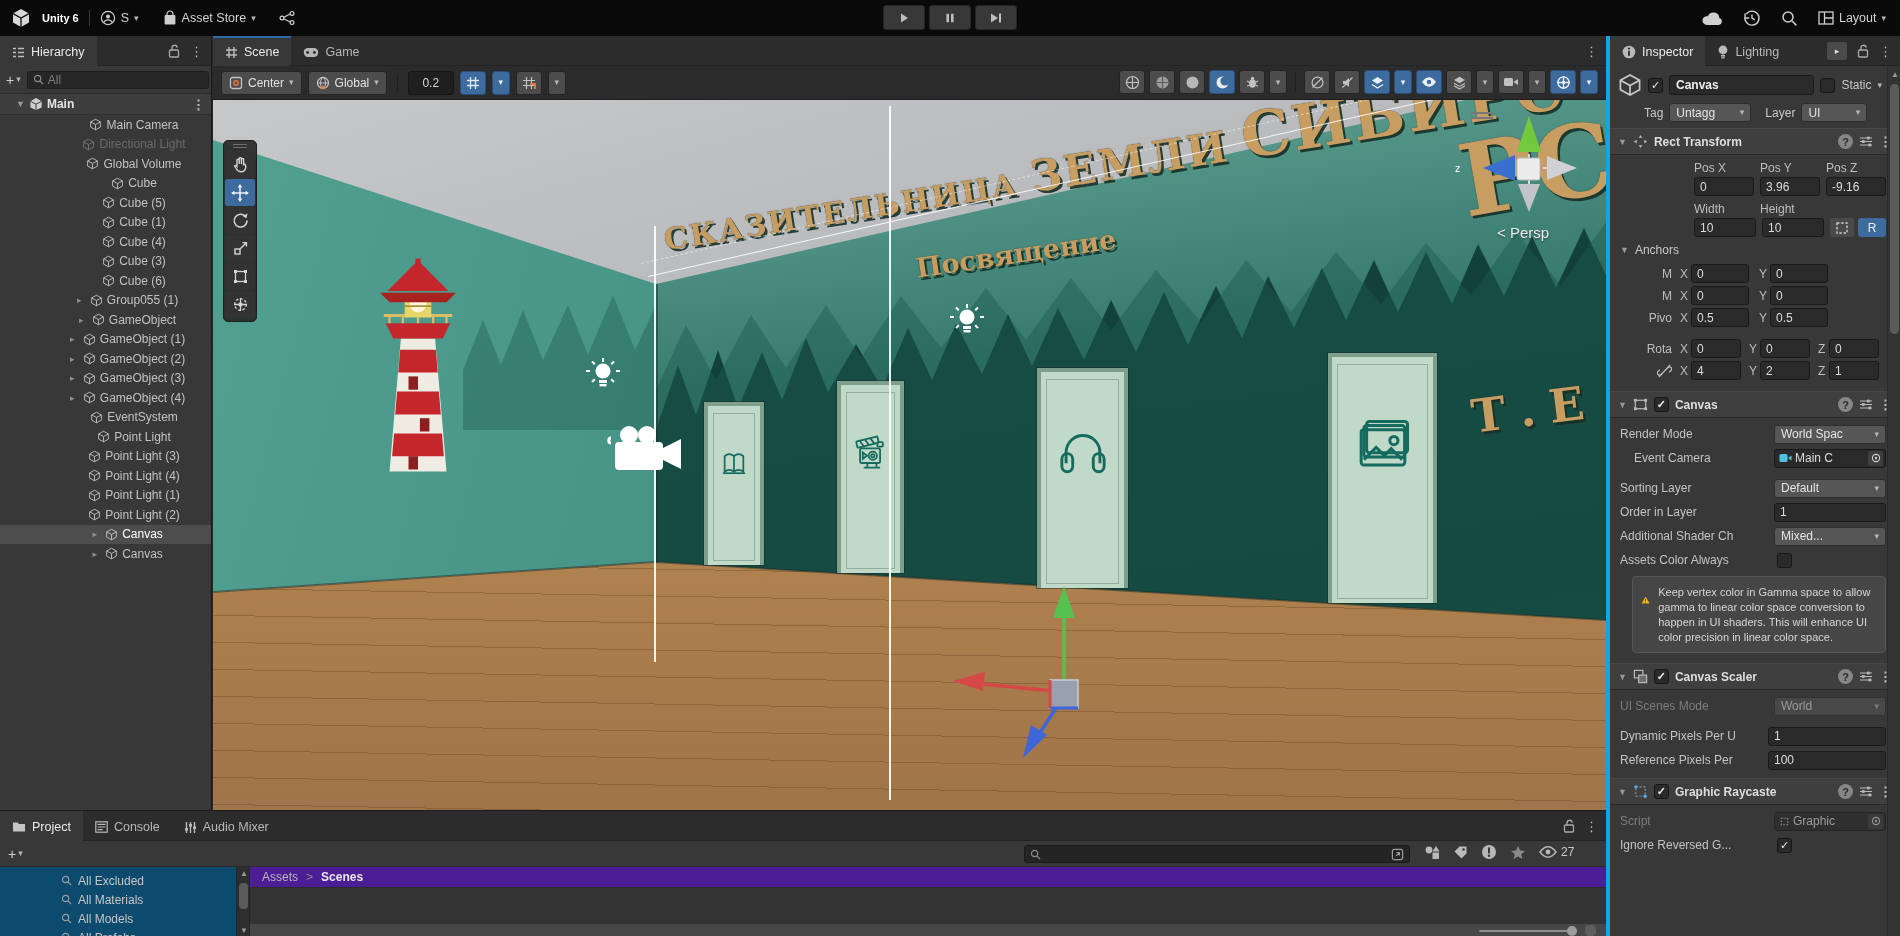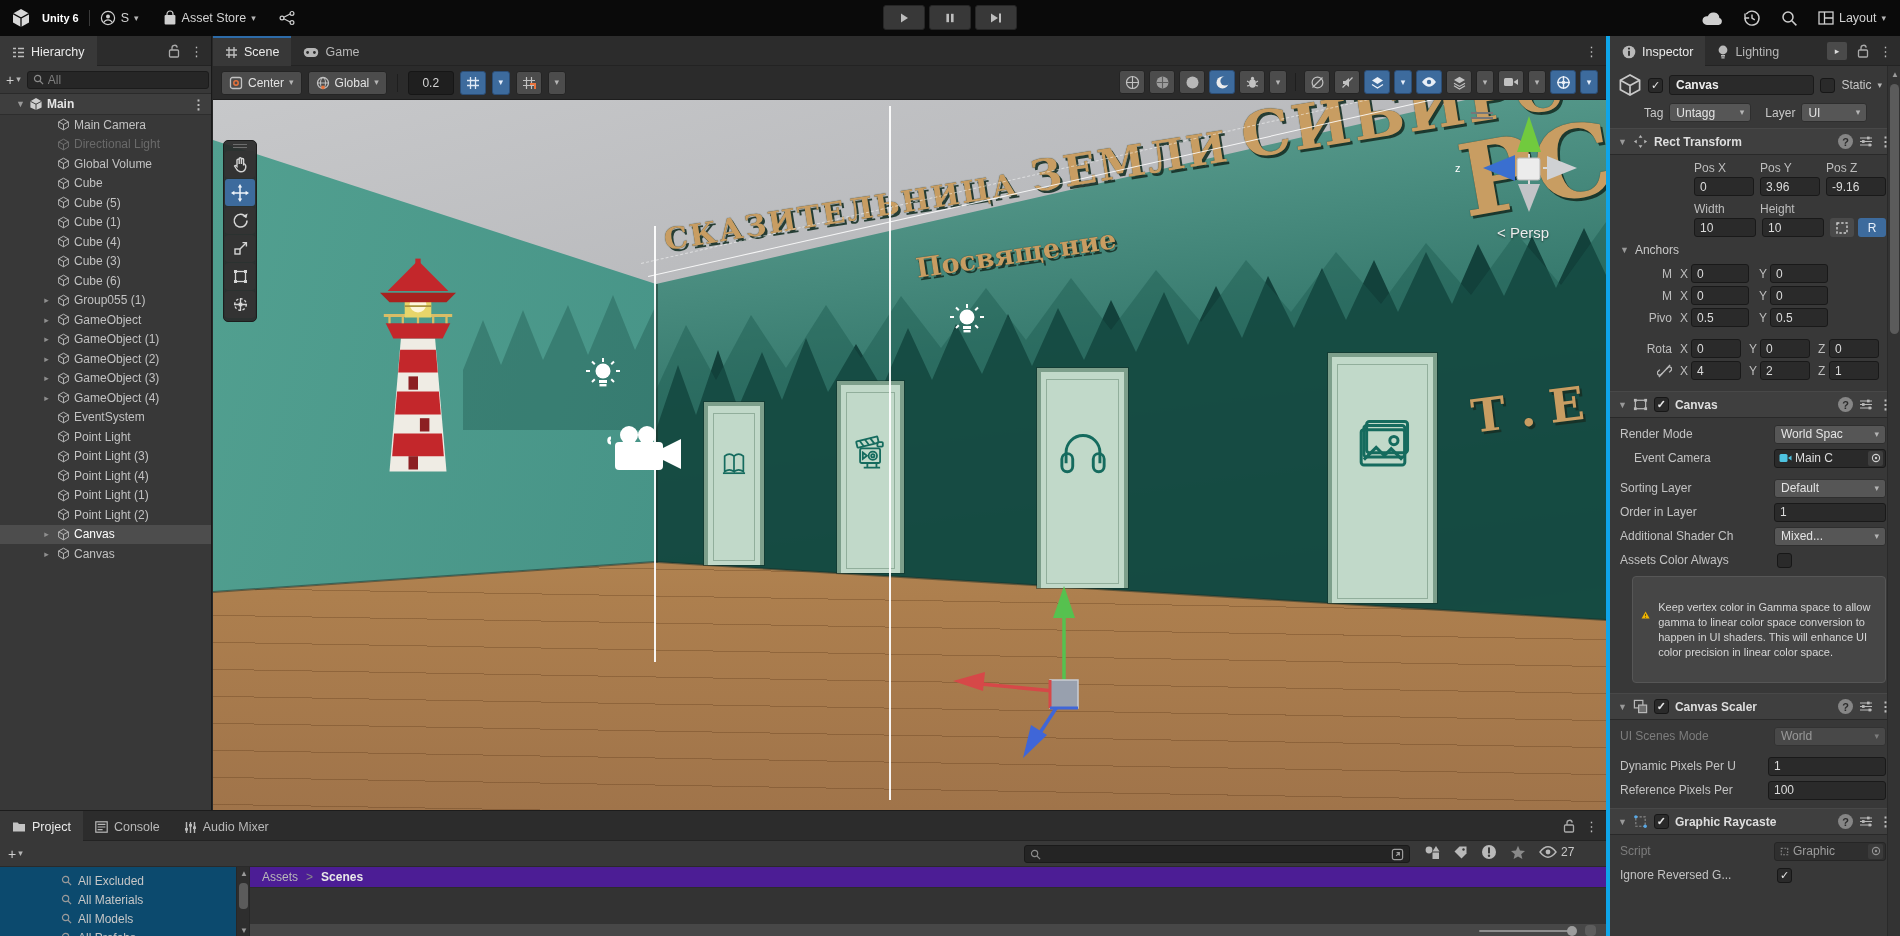--- a/index.html
+++ b/index.html
@@ -26,21 +26,21 @@
 .strip-icons{position:absolute;right:8px;top:0;height:30px;display:flex;align-items:center;gap:10px;}
 
 .hierarchy{position:absolute;left:0;top:36px;width:212px;height:774px;background:#383838;border-right:1px solid #191919;}
 .h-toolbar{height:28px;display:flex;align-items:center;gap:6px;padding:0 6px;background:#383838;border-bottom:1px solid #2a2a2a;}
 .plusbox{display:flex;align-items:center;gap:2px;color:#d0d0d0;font-size:14px;}
 .search-box{flex:1;height:18px;background:#262626;border:1px solid #1b1b1b;border-radius:3px;display:flex;align-items:center;gap:4px;padding:0 5px;}
 .search-box input{flex:1;min-width:0;background:transparent;border:none;outline:none;color:#cfcfcf;font-size:12px;font-family:inherit;}
 .search-box input::placeholder{color:#7e7e7e;}
 .h-tree{position:relative;height:714px;overflow:hidden;}
 .h-scene-row{height:21px;display:flex;align-items:center;gap:4px;background:#3e3e3e;border-bottom:1px solid #2d2d2d;font-weight:700;color:#e4e4e4;padding-left:16px;position:relative;}
-.h-row{height:19.5px;display:flex;align-items:center;gap:4px;padding-left:40px;color:#c2c2c2;}
+.h-row{height:19.5px;display:flex;align-items:center;gap:4px;padding-left:40px;color:#c2c2c2;justify-content:center;}
 .h-row .h-arrow{width:13px;text-align:center;color:#8f8f8f;font-size:9px;}
 .h-row.selected{background:#4d4d4d;color:#fff;}
 .h-row.dim{color:#6a6a6a;}
 .h-row.dim svg{opacity:.45;}
 .h-label{white-space:nowrap;}
 
 .sceneview{position:absolute;left:213px;top:36px;width:1393px;height:774px;background:#383838;}
 .scene-toolbar{height:34px;background:#2b2b2b;border-bottom:1px solid #1d1d1d;display:flex;align-items:center;padding:0 8px;gap:6px;position:relative;}
 .tool-chip{height:24px;background:#4c4c4c;border:1px solid #242424;border-radius:3px;display:flex;align-items:center;gap:5px;padding:0 7px;color:#e2e2e2;}
 .val-chip{height:24px;width:46px;background:#1f1f1f;border:1px solid #161616;border-radius:3px;display:flex;align-items:center;justify-content:center;color:#d5d5d5;}
@@ -96,21 +96,21 @@
 .axis{width:11px;color:#bdbdbd;}
 .a-field{width:58px;margin-right:10px;}
 .t-field{width:50px;margin-right:8px;}
 .c-row{display:flex;align-items:center;height:24px;padding:0 14px 0 10px;}
 .c-row .lbl{flex:1;color:#c3c3c3;white-space:nowrap;overflow:hidden;}
 .c-row .lbl.ind{padding-left:14px;}
 .ctrl112{width:112px;}
 .dis{color:#7d7d7d !important;}
 .objfield{height:19px;background:#2a2a2a;border:1px solid #191919;border-radius:3px;display:flex;align-items:center;gap:3px;padding:0 2px 0 4px;color:#ddd;}
 .objfield .pick{margin-left:auto;width:15px;height:15px;background:#3e3e3e;border-radius:2px;display:flex;align-items:center;justify-content:center;}
-.warnbox{margin:4px 14px 8px 22px;background:#464646;border:1px solid #565656;border-radius:4px;display:flex;gap:8px;padding:23px 8px;}
+.warnbox{margin:4px 14px 8px 22px;background:#464646;border:1px solid #565656;border-radius:4px;display:flex;gap:8px;padding:8px 8px;}
 .warnbox .wtext{font-size:11px;line-height:1.35;color:#d6d6d6;}
 
 .project{position:absolute;left:0;top:810px;width:1606px;height:126px;background:#383838;border-top:1px solid #1c1c1c;}
 .p-toolbar{height:26px;display:flex;align-items:center;padding:0 8px;background:#383838;border-bottom:1px solid #2a2a2a;position:relative;}
 .p-search{position:absolute;left:1024px;top:4px;width:386px;height:18px;background:#242424;border:1px solid #1a1a1a;border-radius:3px;display:flex;align-items:center;gap:5px;padding:0 5px;}
 .p-search input{flex:1;background:transparent;border:none;outline:none;color:#ccc;font-family:inherit;font-size:12px;}
 .p-icons{position:absolute;left:1424px;top:3px;display:flex;align-items:center;gap:13px;}
 .p-content{position:absolute;left:0;top:56px;width:1606px;height:70px;display:flex;}
 .fav-col{width:236px;height:70px;overflow:hidden;padding-top:4px;background:#0c4a6e;padding-left:31px;}
 .fav-row{height:19px;display:flex;align-items:center;gap:6px;padding-left:30px;color:#c6c6c6;white-space:nowrap;}

